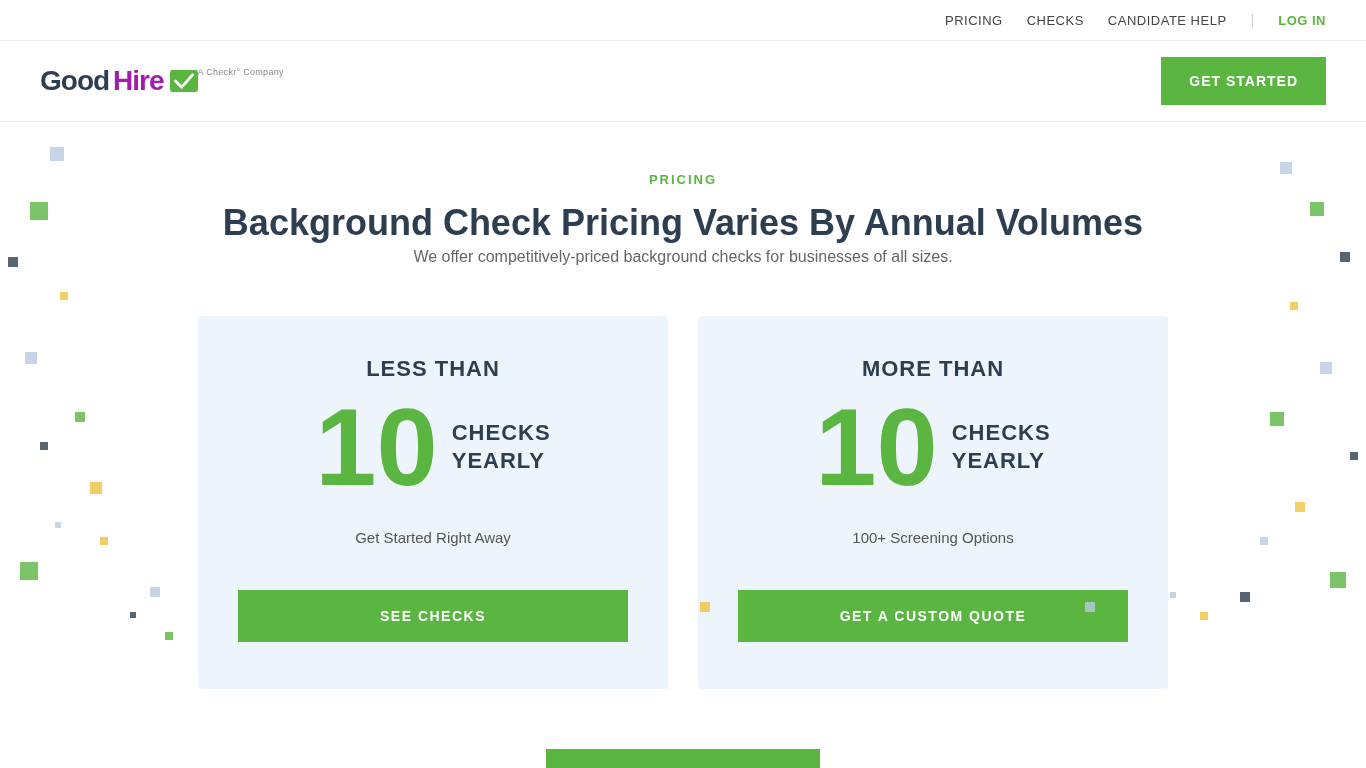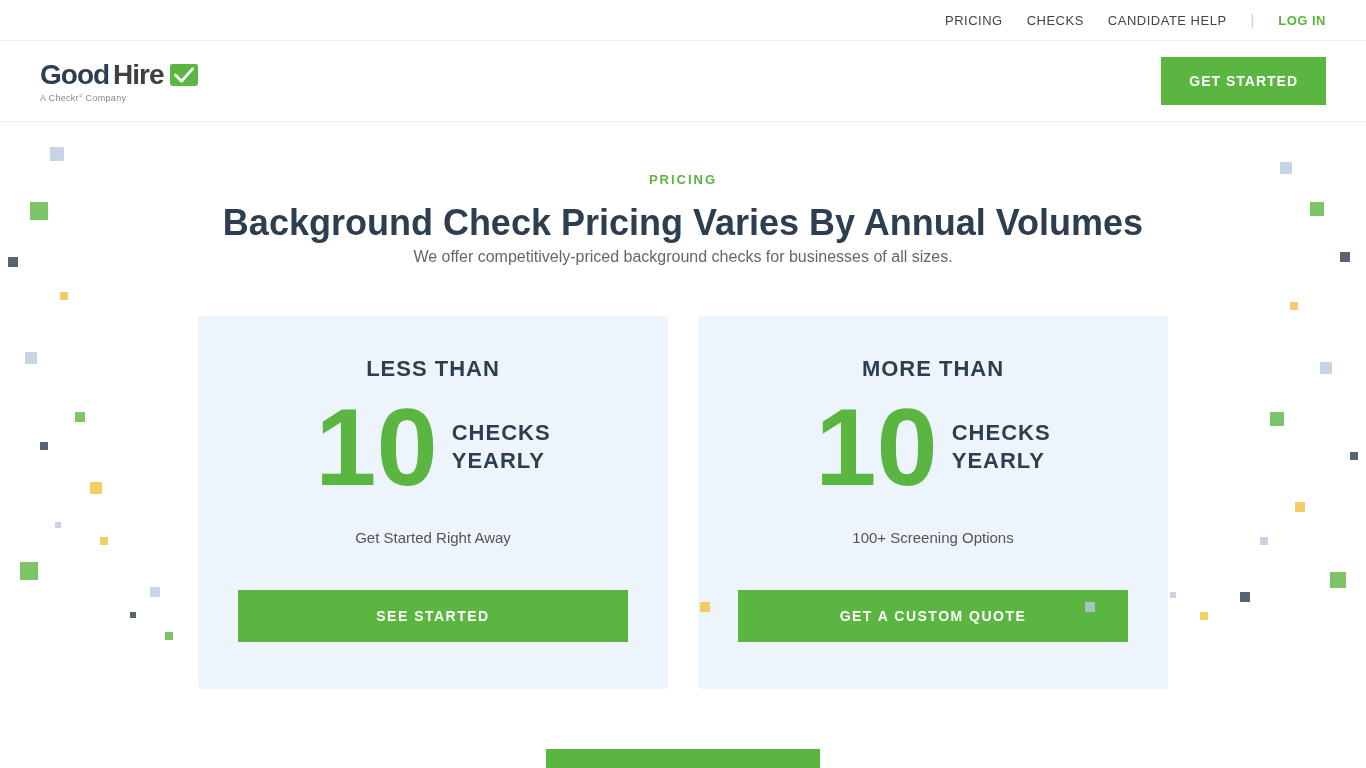--- a/index.html
+++ b/index.html
@@ -42,38 +42,38 @@
 
     
     .main-nav {
       display: flex;
       align-items: center;
       padding: 16px 40px;
       border-bottom: 1px solid #eee;
     }
     .logo-area {
       display: flex;
-      flex-direction: column;
+      flex-direction: row;
       margin-right: auto;
     }
     .logo-text {
       display: flex;
       align-items: center;
       gap: 4px;
     }
     .logo-good {
       font-size: 28px;
       font-weight: 700;
       color: #2d3e50;
       letter-spacing: -1px;
     }
     .logo-hire {
       font-size: 28px;
       font-weight: 700;
-      color: #404040;
+      color: #a21caf;
       letter-spacing: -1px;
     }
     .logo-checkmark {
       width: 28px;
       height: 22px;
       margin-left: 2px;
     }
     .logo-subtitle {
       font-size: 9px;
       color: #888;
@@ -302,21 +302,21 @@
     <div class="pricing-card">
       <div class="card-subtitle">LESS THAN</div>
       <div class="card-number-row">
         <span class="card-number">10</span>
         <div class="card-checks">
           <span>CHECKS</span>
           <span>YEARLY</span>
         </div>
       </div>
       <p class="card-description">Get Started Right Away</p>
-      <button class="card-btn">SEE STARTED</button>
+      <button class="card-btn">SEE CHECKS</button>
     </div>
 
     <div class="pricing-card">
       <div class="card-subtitle">MORE THAN</div>
       <div class="card-number-row">
         <span class="card-number">10</span>
         <div class="card-checks">
           <span>CHECKS</span>
           <span>YEARLY</span>
         </div>

